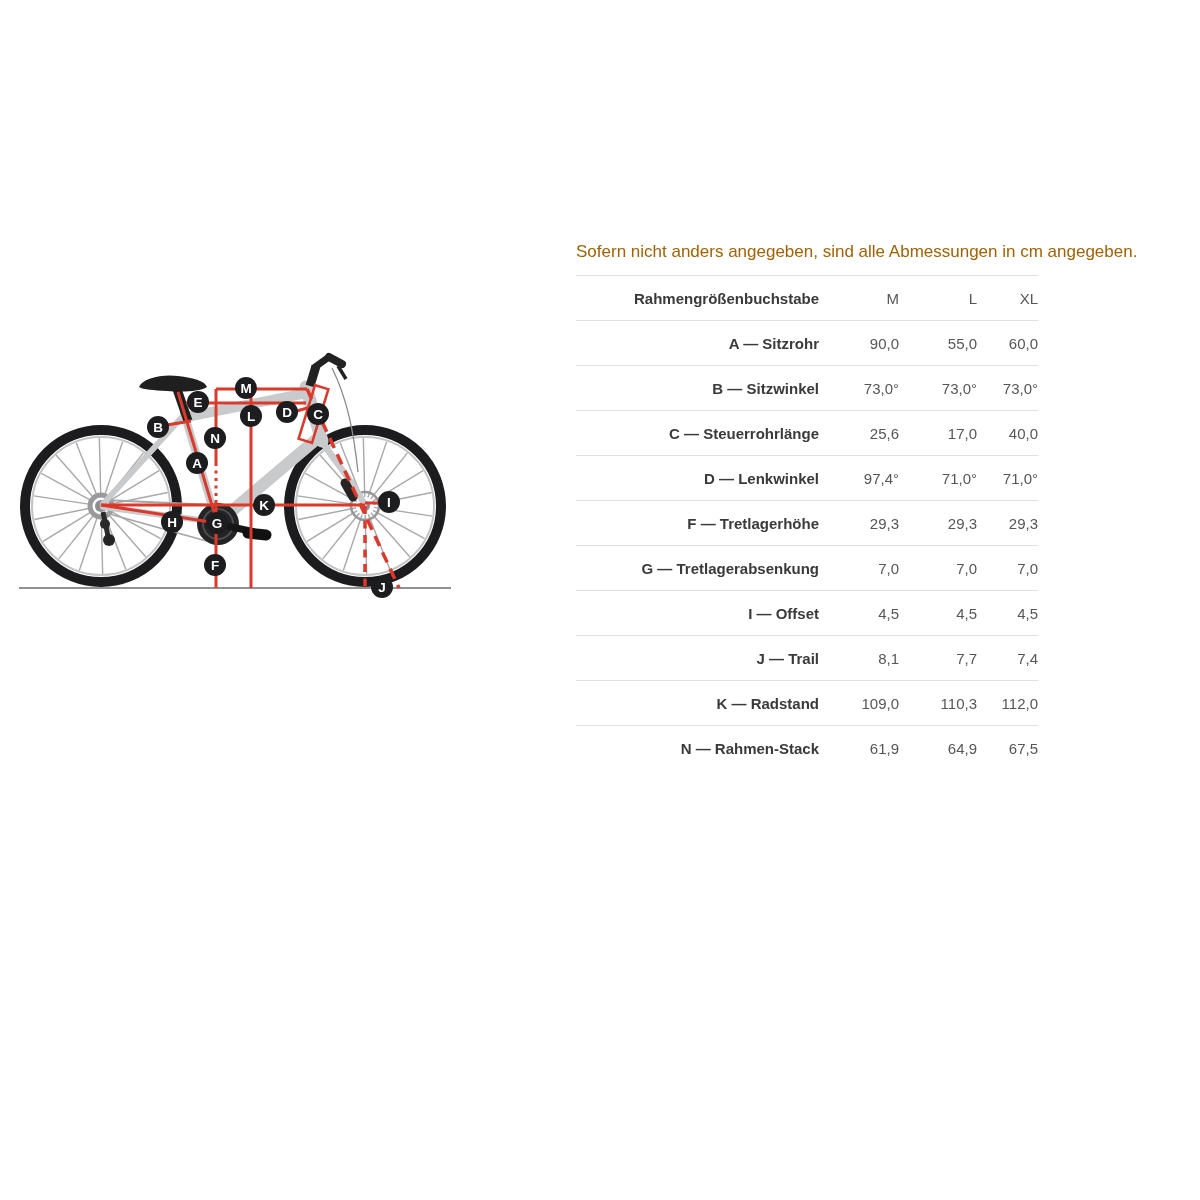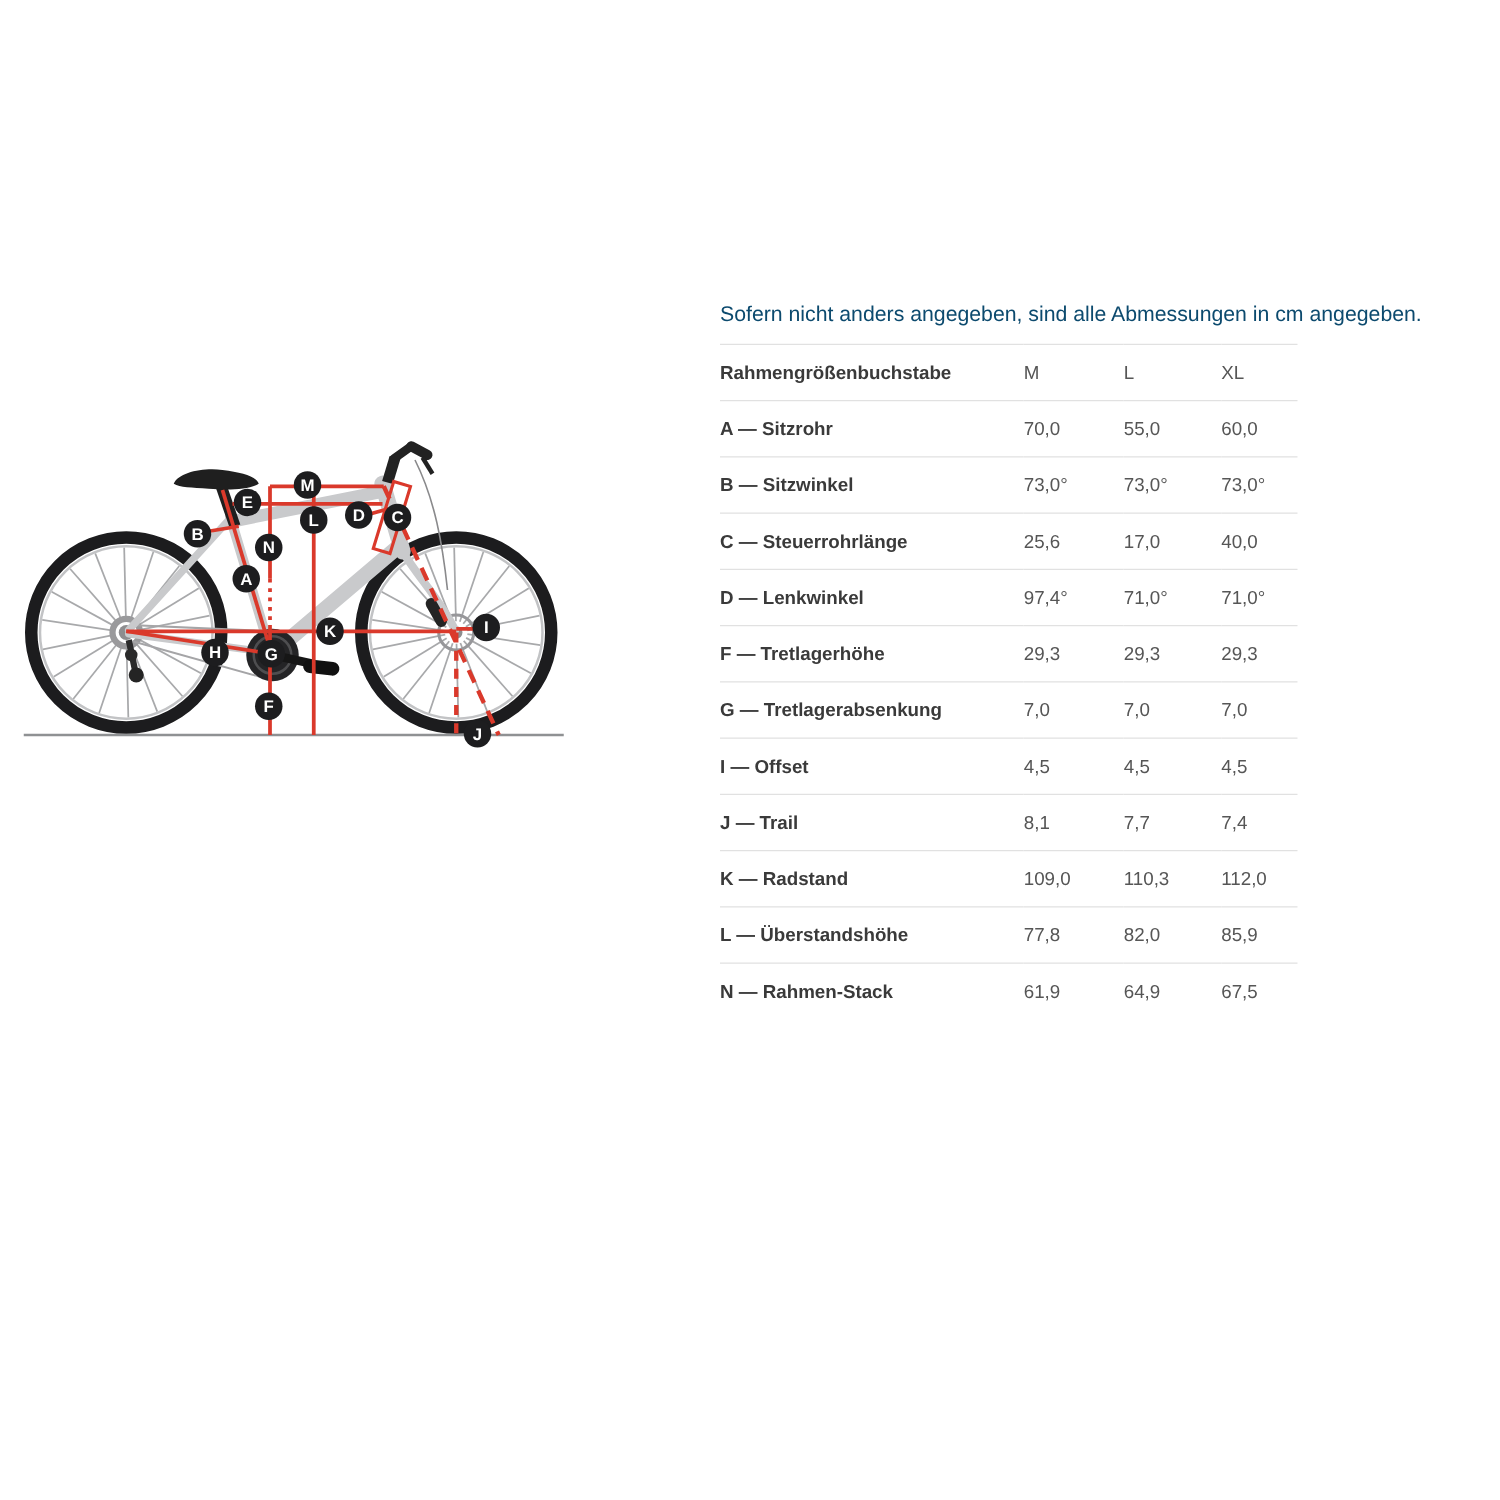--- a/index.html
+++ b/index.html
@@ -3,27 +3,27 @@
 <meta charset="utf-8">
 <style>
   html,body { margin:0; padding:0; }
   body {
     width:1200px; height:1200px; background:#ffffff; position:relative;
     font-family:"Liberation Sans", sans-serif;
   }
   
   .panel { position:absolute; left:576px; top:242px; width:620px; }
   .note {
-    color:#0c4a6e; font-size:17px; line-height:20px; white-space:nowrap; margin:0;
+    color:#a16207; font-size:17px; line-height:20px; white-space:nowrap; margin:0;
   }
   table.geo {
     border-collapse:collapse; table-layout:fixed; width:462px; margin-top:13px;
   }
   table.geo th, table.geo td {
-    height:44px; padding:0; text-align:left; vertical-align:middle; font-size:15px;
+    height:44px; padding:0; text-align:right; vertical-align:middle; font-size:15px;
   }
   table.geo thead tr { border-top:1px solid #e1e1e1; }
   table.geo tr { border-bottom:1px solid #e1e1e1; }
   table.geo tbody tr:last-child { border-bottom:none; }
   .lbl-col   { font-weight:bold; color:#3a3a3a; padding-left:22px; }
   .col-h     { color:#565656; font-weight:normal; }
   td.row-value { color:#565656; }
   
   svg.bike { position:absolute; left:0; top:340px; width:470px; height:262px; }
   .frame-tube { stroke:#c9cacc; fill:none; }
@@ -227,21 +227,21 @@
       <tr>
         <th class="lbl-col">Rahmengrößenbuchstabe</th>
         <th class="col-h">M</th>
         <th class="col-h">L</th>
         <th class="col-h">XL</th>
       </tr>
     </thead>
     <tbody>
         <tr>
           <td class="lbl-col">A — Sitzrohr</td>
-          <td class="row-value">70,0</td>
+          <td class="row-value">90,0</td>
           <td class="row-value">55,0</td>
           <td class="row-value">60,0</td>
         </tr>
         <tr>
           <td class="lbl-col">B — Sitzwinkel</td>
           <td class="row-value">73,0°</td>
           <td class="row-value">73,0°</td>
           <td class="row-value">73,0°</td>
         </tr>
         <tr>
@@ -280,26 +280,20 @@
           <td class="row-value">7,7</td>
           <td class="row-value">7,4</td>
         </tr>
         <tr>
           <td class="lbl-col">K — Radstand</td>
           <td class="row-value">109,0</td>
           <td class="row-value">110,3</td>
           <td class="row-value">112,0</td>
         </tr>
         <tr>
-          <td class="lbl-col">L — Überstandshöhe</td>
-          <td class="row-value">77,8</td>
-          <td class="row-value">82,0</td>
-          <td class="row-value">85,9</td>
-        </tr>
-        <tr>
           <td class="lbl-col">N — Rahmen-Stack</td>
           <td class="row-value">61,9</td>
           <td class="row-value">64,9</td>
           <td class="row-value">67,5</td>
         </tr>
       </tbody>
   </table>
 </div>
 
 </body></html>

